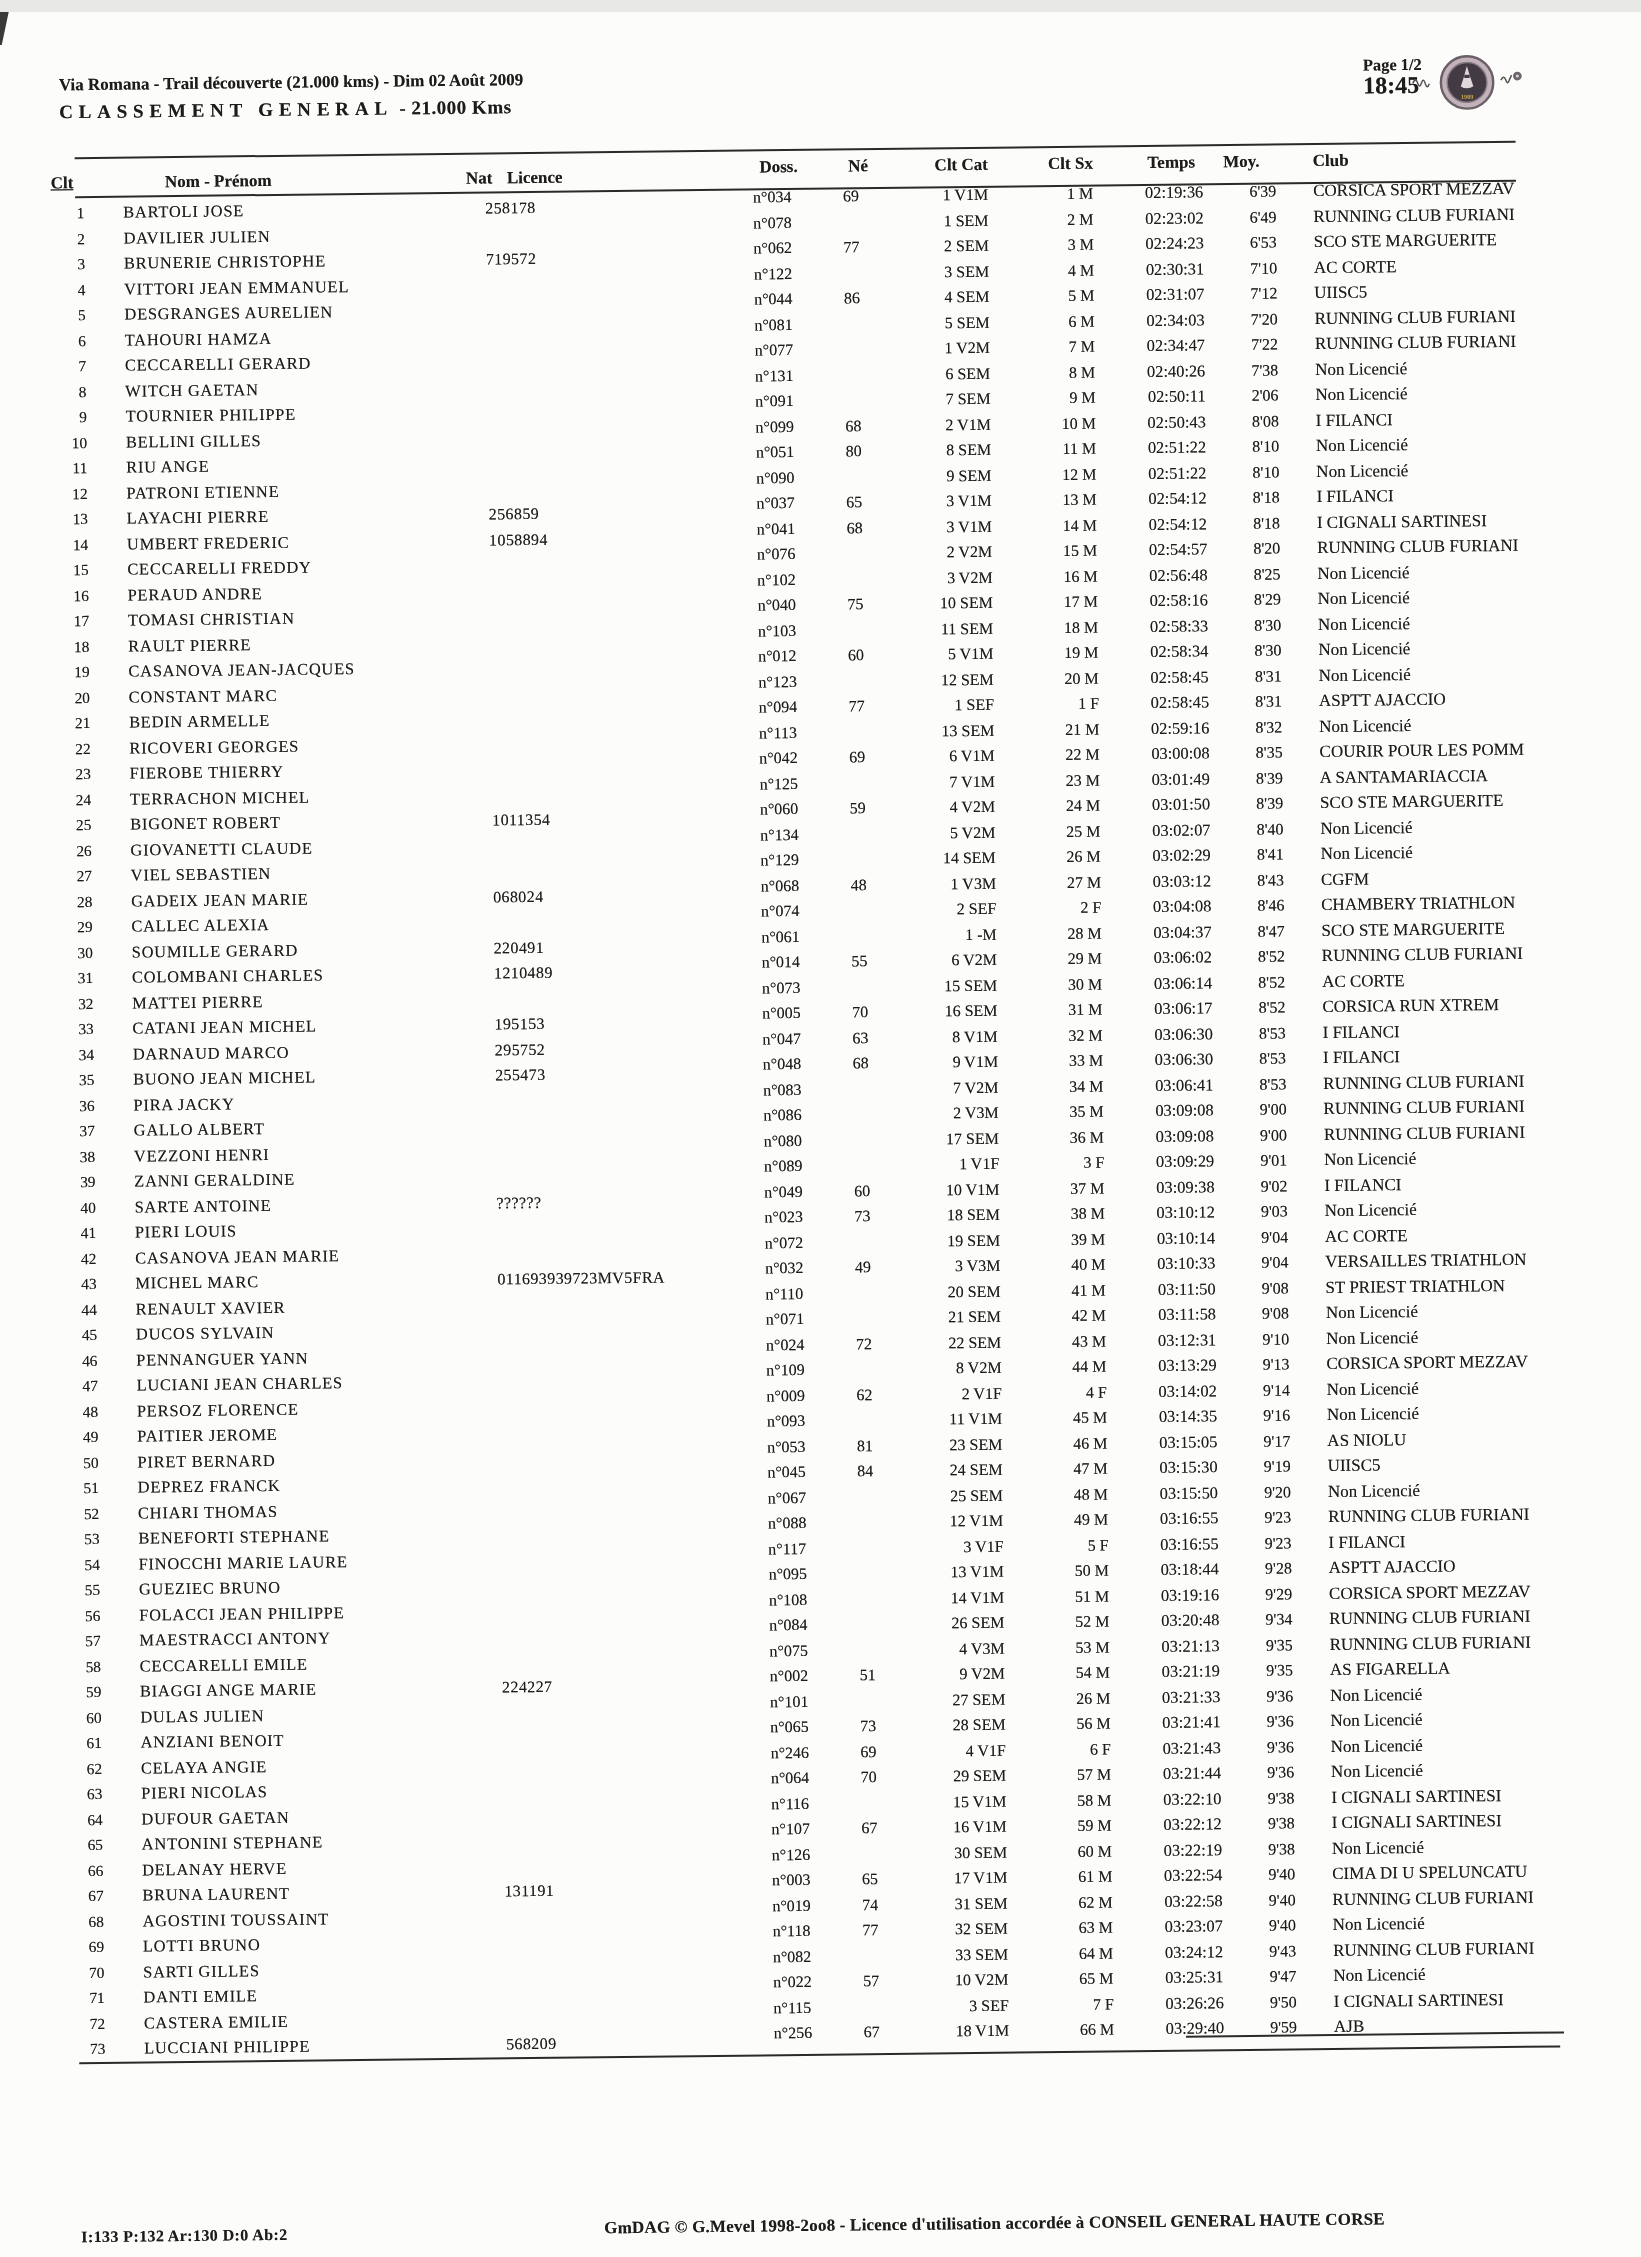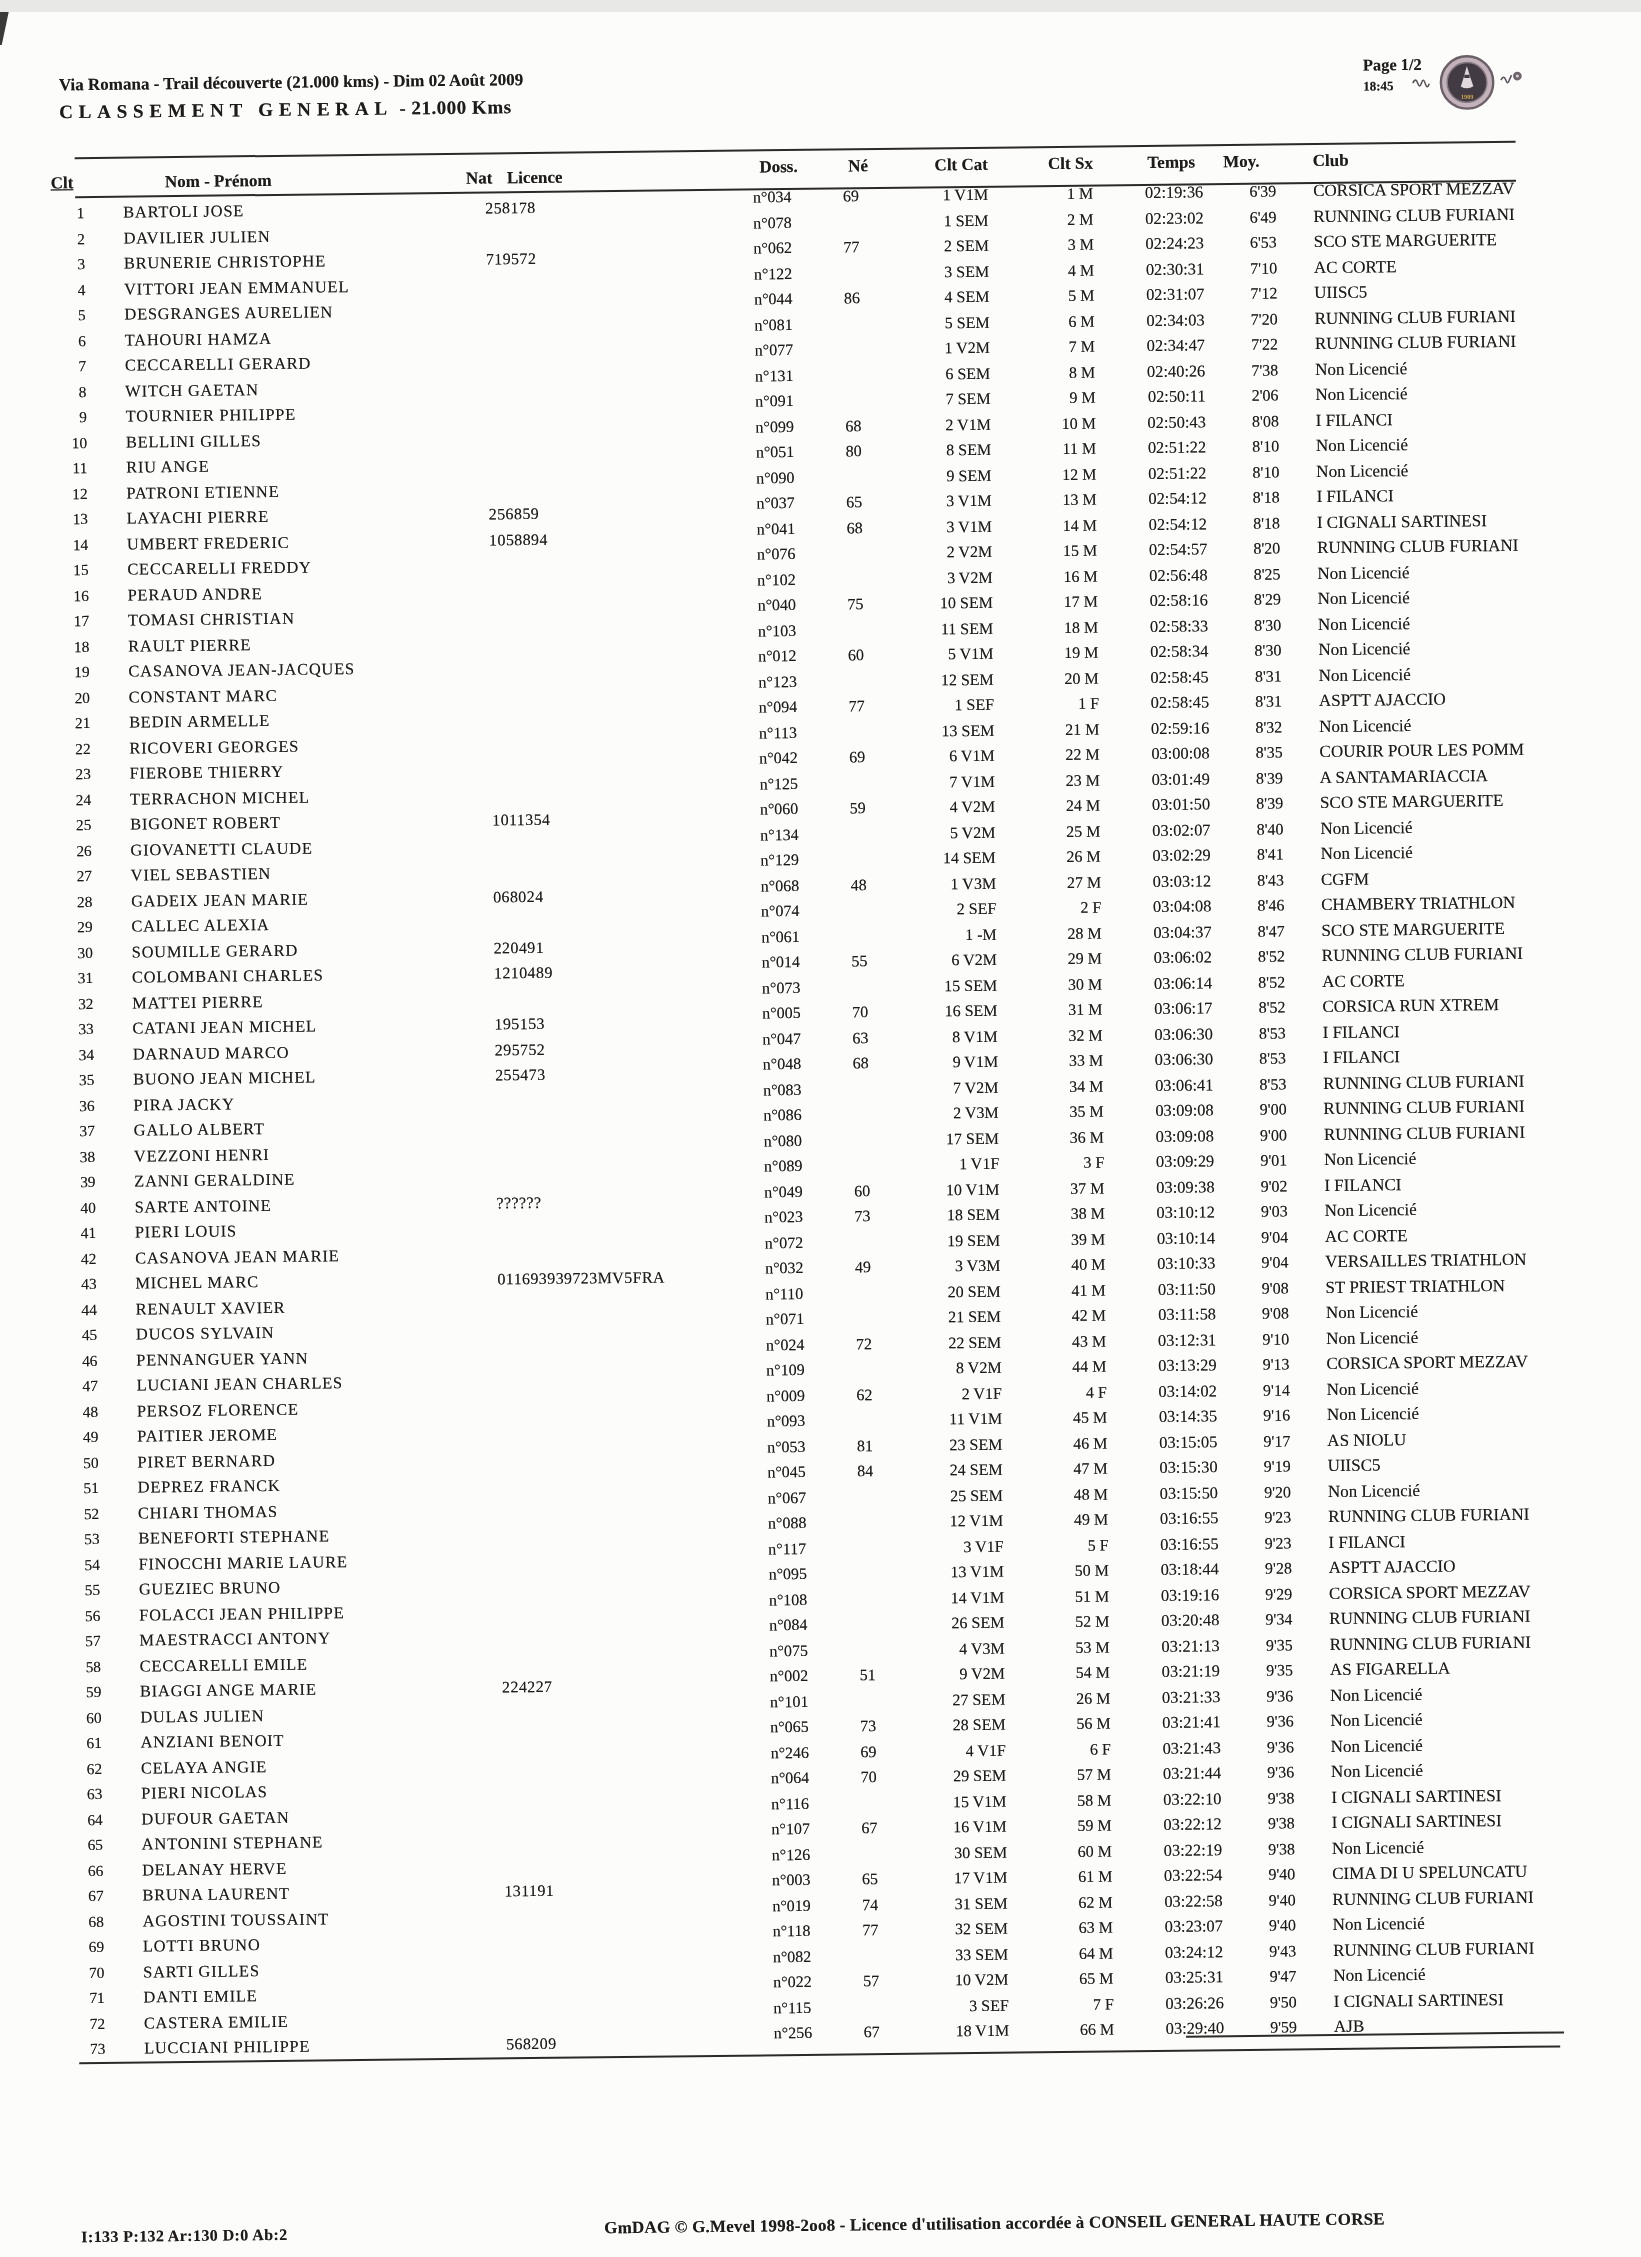--- a/index.html
+++ b/index.html
@@ -16,21 +16,21 @@
   .txt{text-shadow:0 0 0.5px rgba(30,28,26,.55);}
 
   
   .title-block{position:absolute;left:58px;top:64px;}
   .title1{font-weight:bold;font-size:17px;white-space:nowrap;}
   .title2{margin-top:5.8px;font-weight:bold;font-size:19px;white-space:nowrap;}
   .title2 .spread{letter-spacing:5.8px;}
   .title2 .suffix{letter-spacing:0.5px;margin-left:1.9px;}
   .page-block{position:absolute;right:220px;top:58px;text-align:left;line-height:21px;}
   .page-num{font-weight:bold;font-size:16.4px;}
-  .page-time{font-weight:bold;font-size:13px;}
+  .page-time{font-weight:bold;font-size:24px;}
   .logo{position:absolute;left:1408px;top:56px;width:126px;height:68px;}
 
   
   .hline{position:absolute;background:#2b2a28;}
   .line-top{left:73px;top:146px;width:1441px;height:1.9px;}
   .line-mid{left:73px;top:185px;width:1441px;height:1.9px;}
   .line-bottom{left:56px;top:2051px;width:1481px;height:2.4px;}
   .line-bottom2{left:1163px;top:2037px;width:378px;height:1.7px;}
 
   

